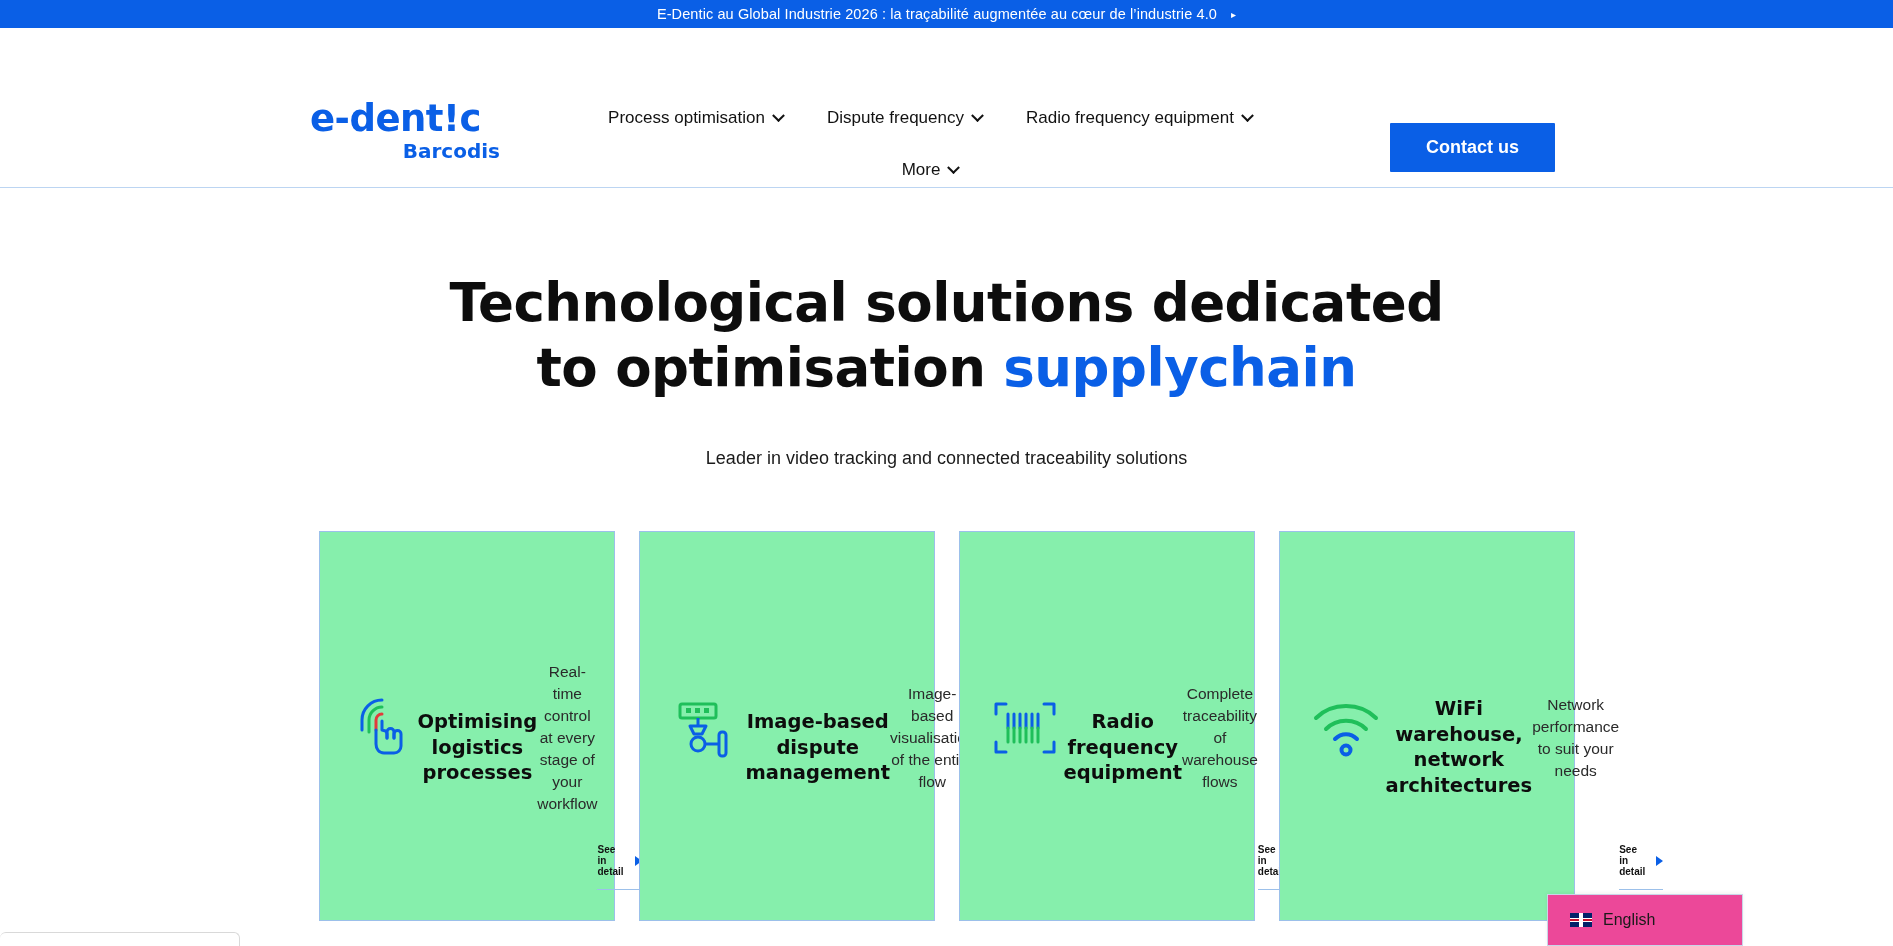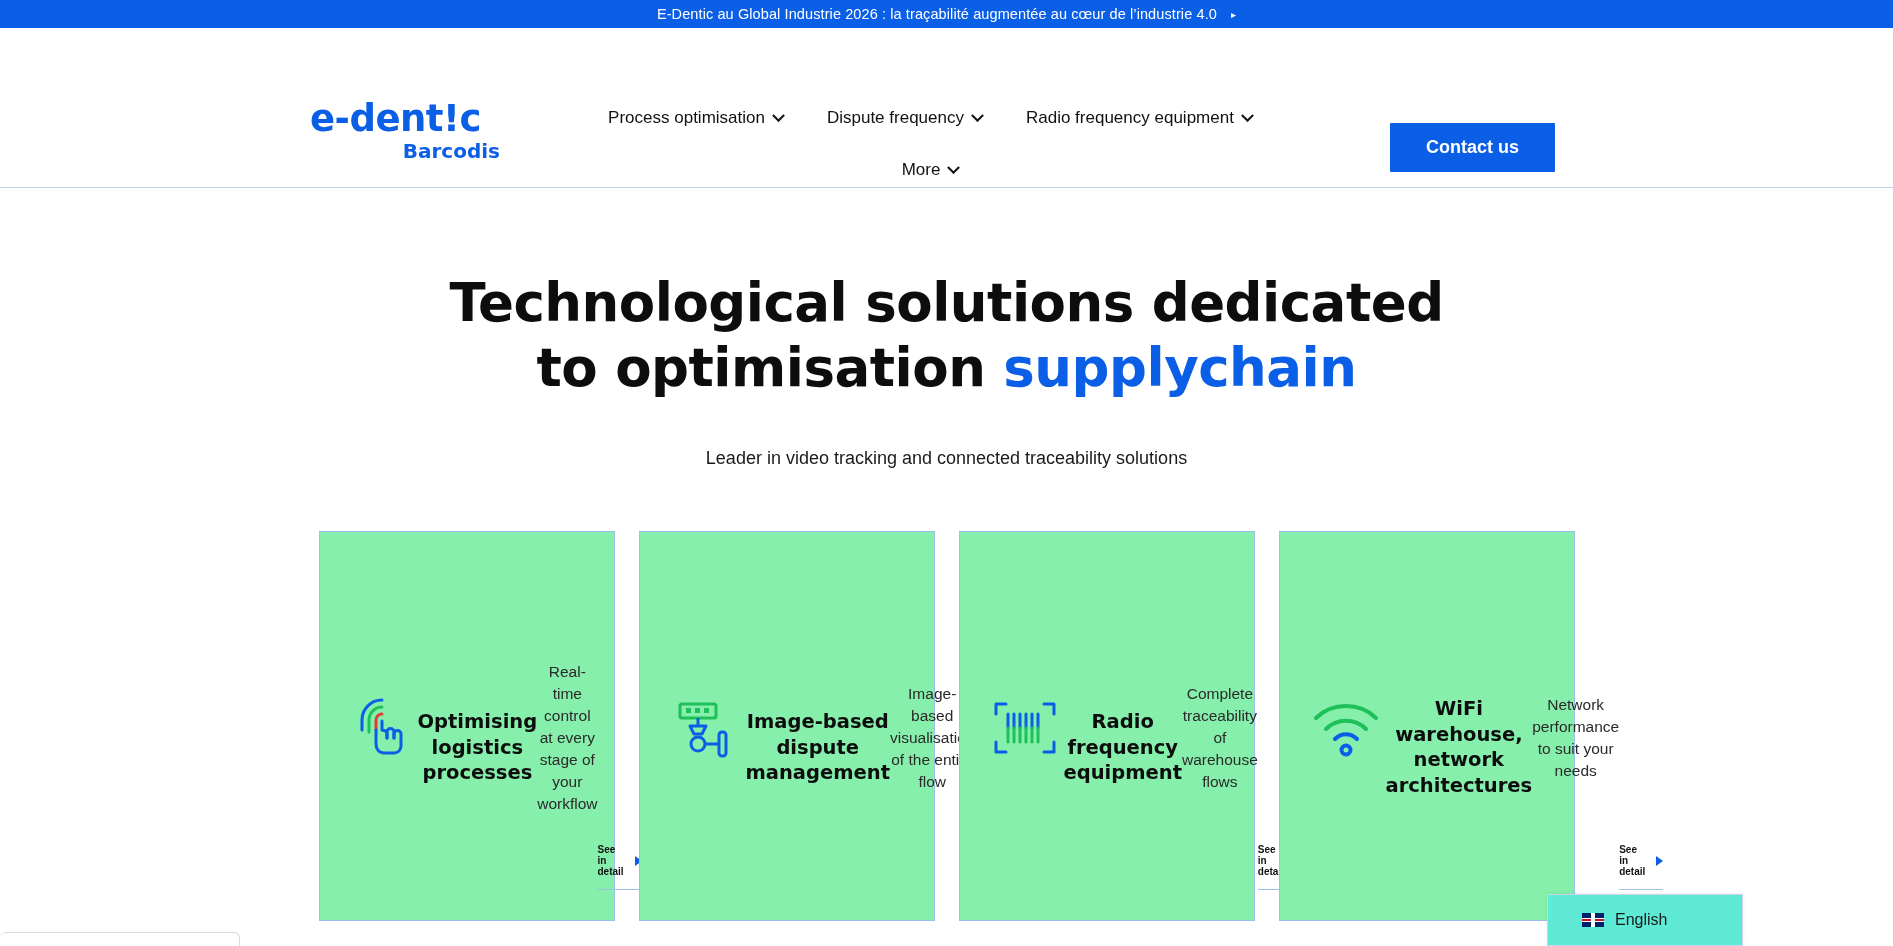--- a/index.html
+++ b/index.html
@@ -195,26 +195,26 @@
     border-bottom: 5px solid transparent;
   }
 
   
   .lang {
     position: absolute;
     right: 150px;
     bottom: 0;
     width: 196px;
     height: 52px;
-    background: #5eead4;
+    background: #ec4899;
     border: 1px solid #c8d6e8;
     display: flex;
     align-items: center;
     gap: 11px;
-    padding-left: 34px;
+    padding-left: 22px;
     font-size: 16px;
     cursor: pointer;
     box-shadow: 0 -1px 4px rgba(0,0,0,0.06);
   }
   .flag {
     width: 22px;
     height: 14px;
     display: inline-block;
     position: relative;
     background: #012169;

